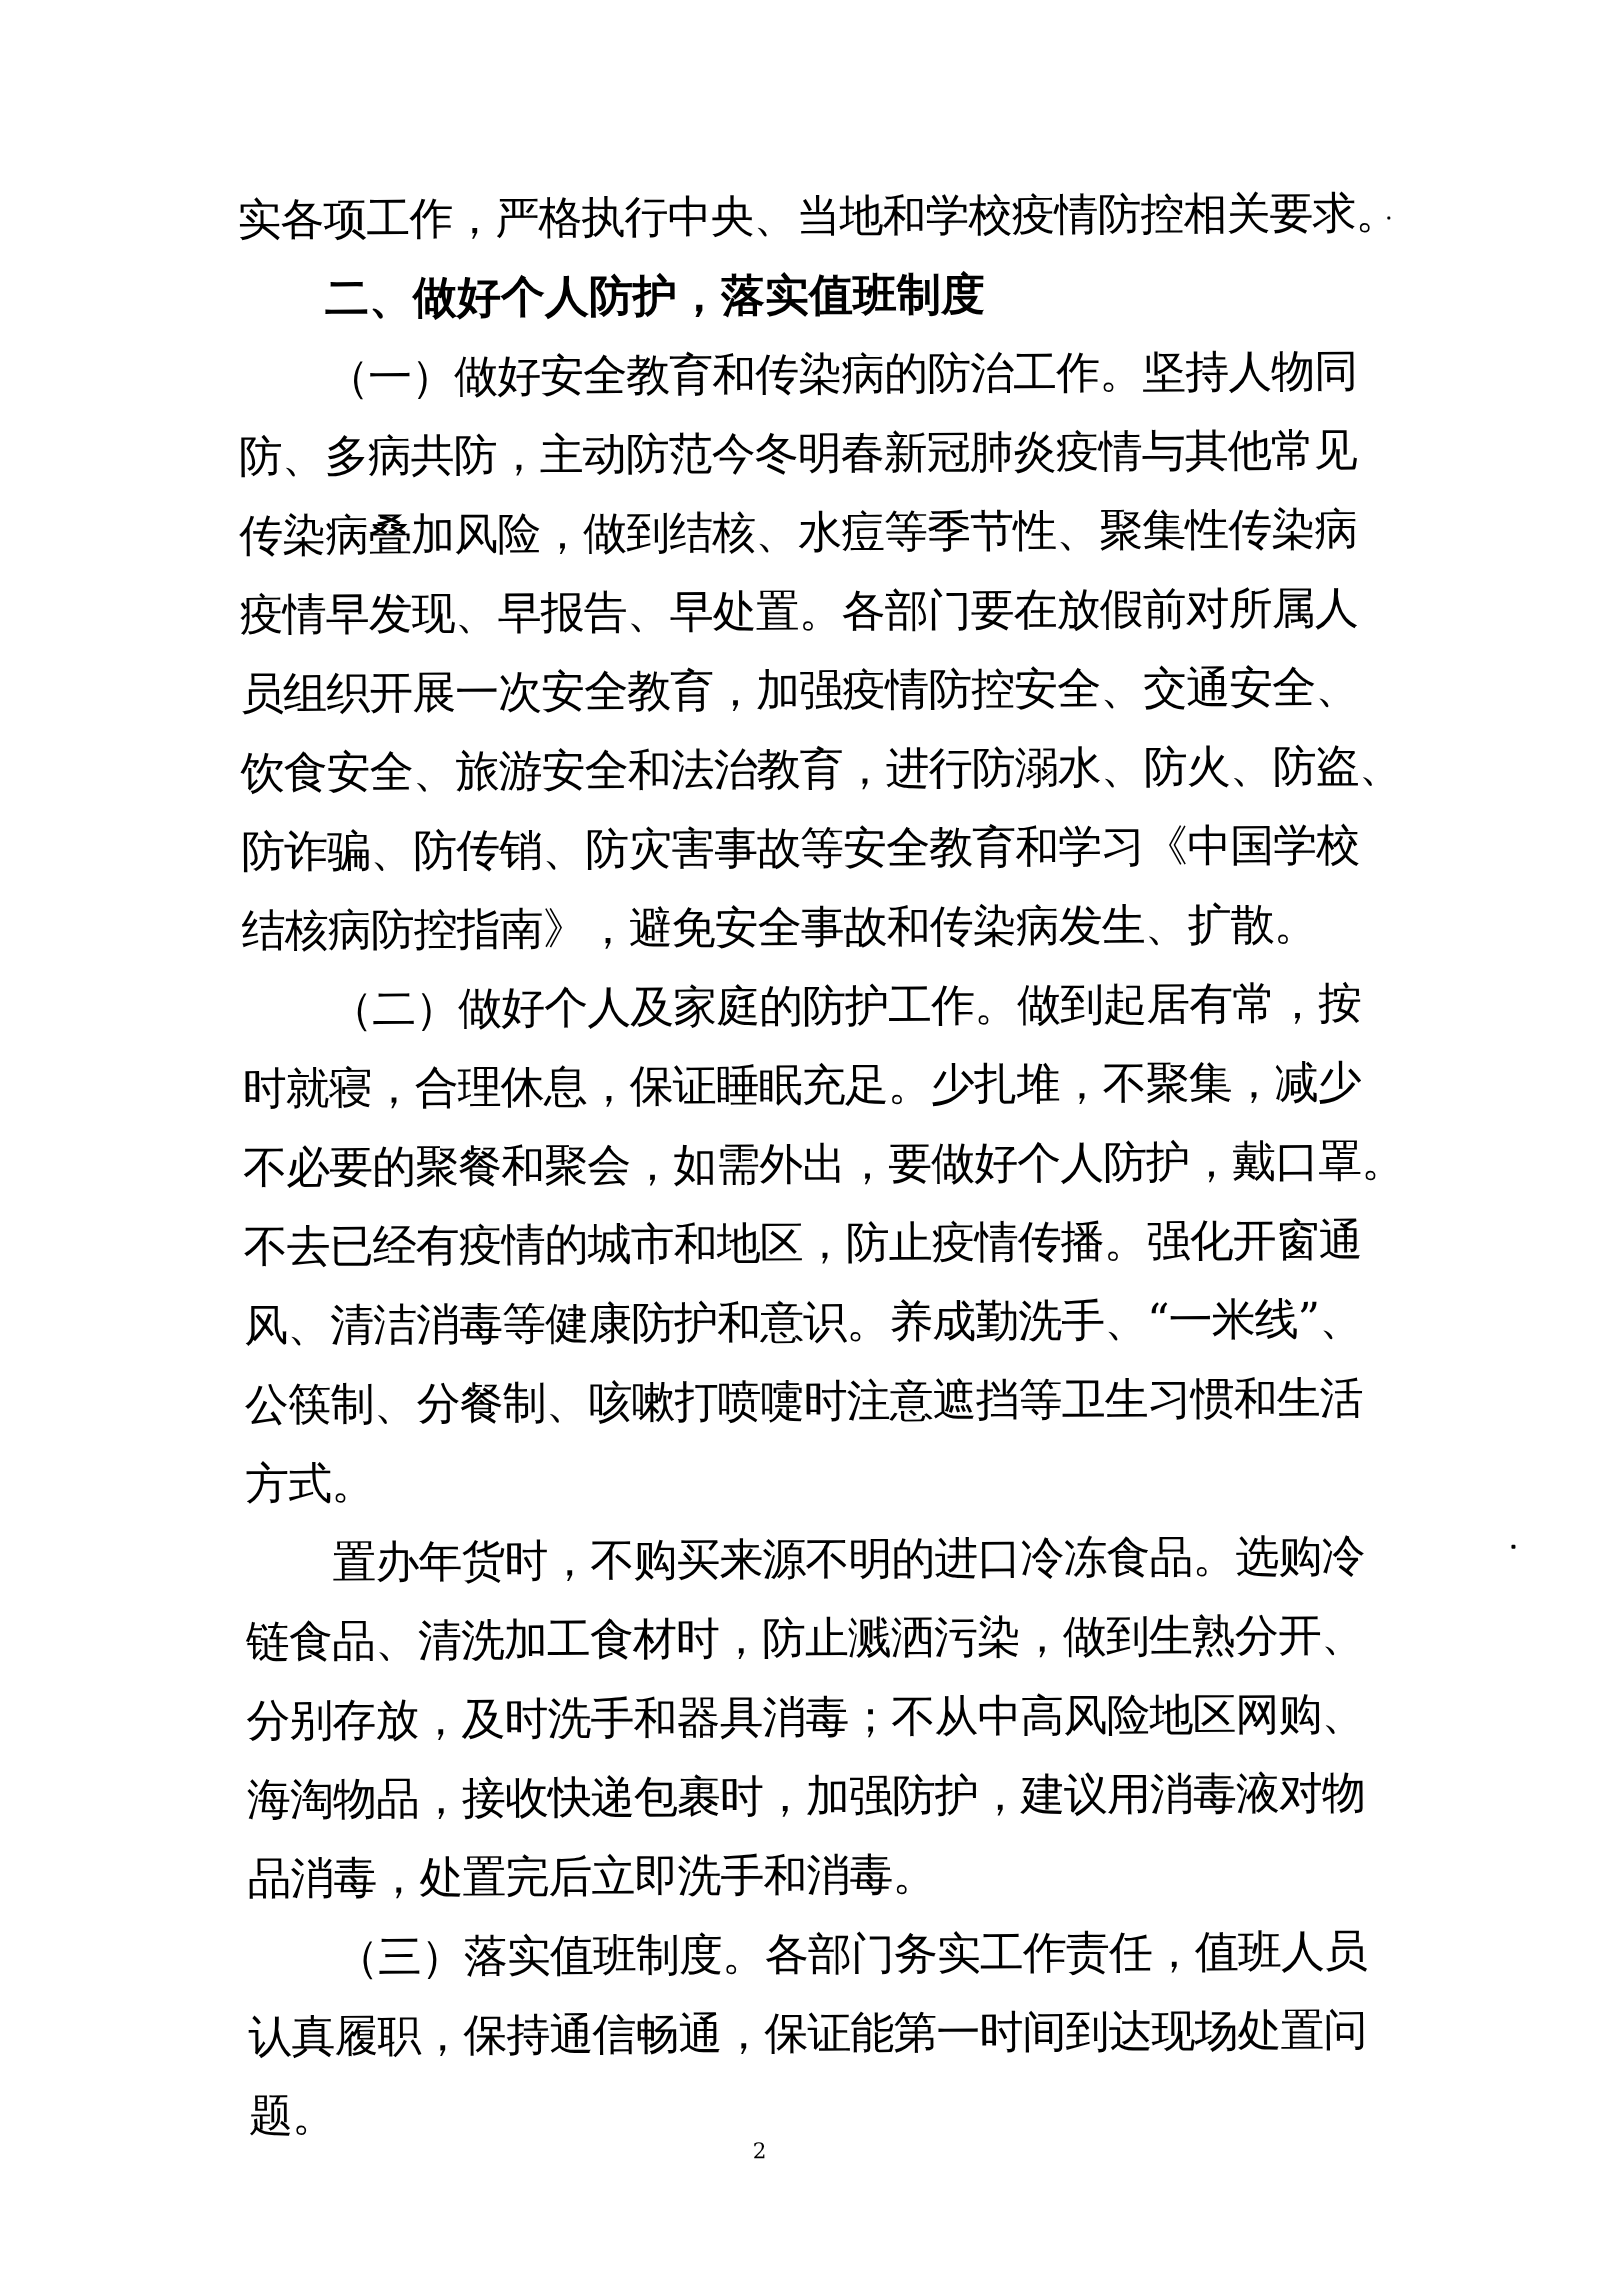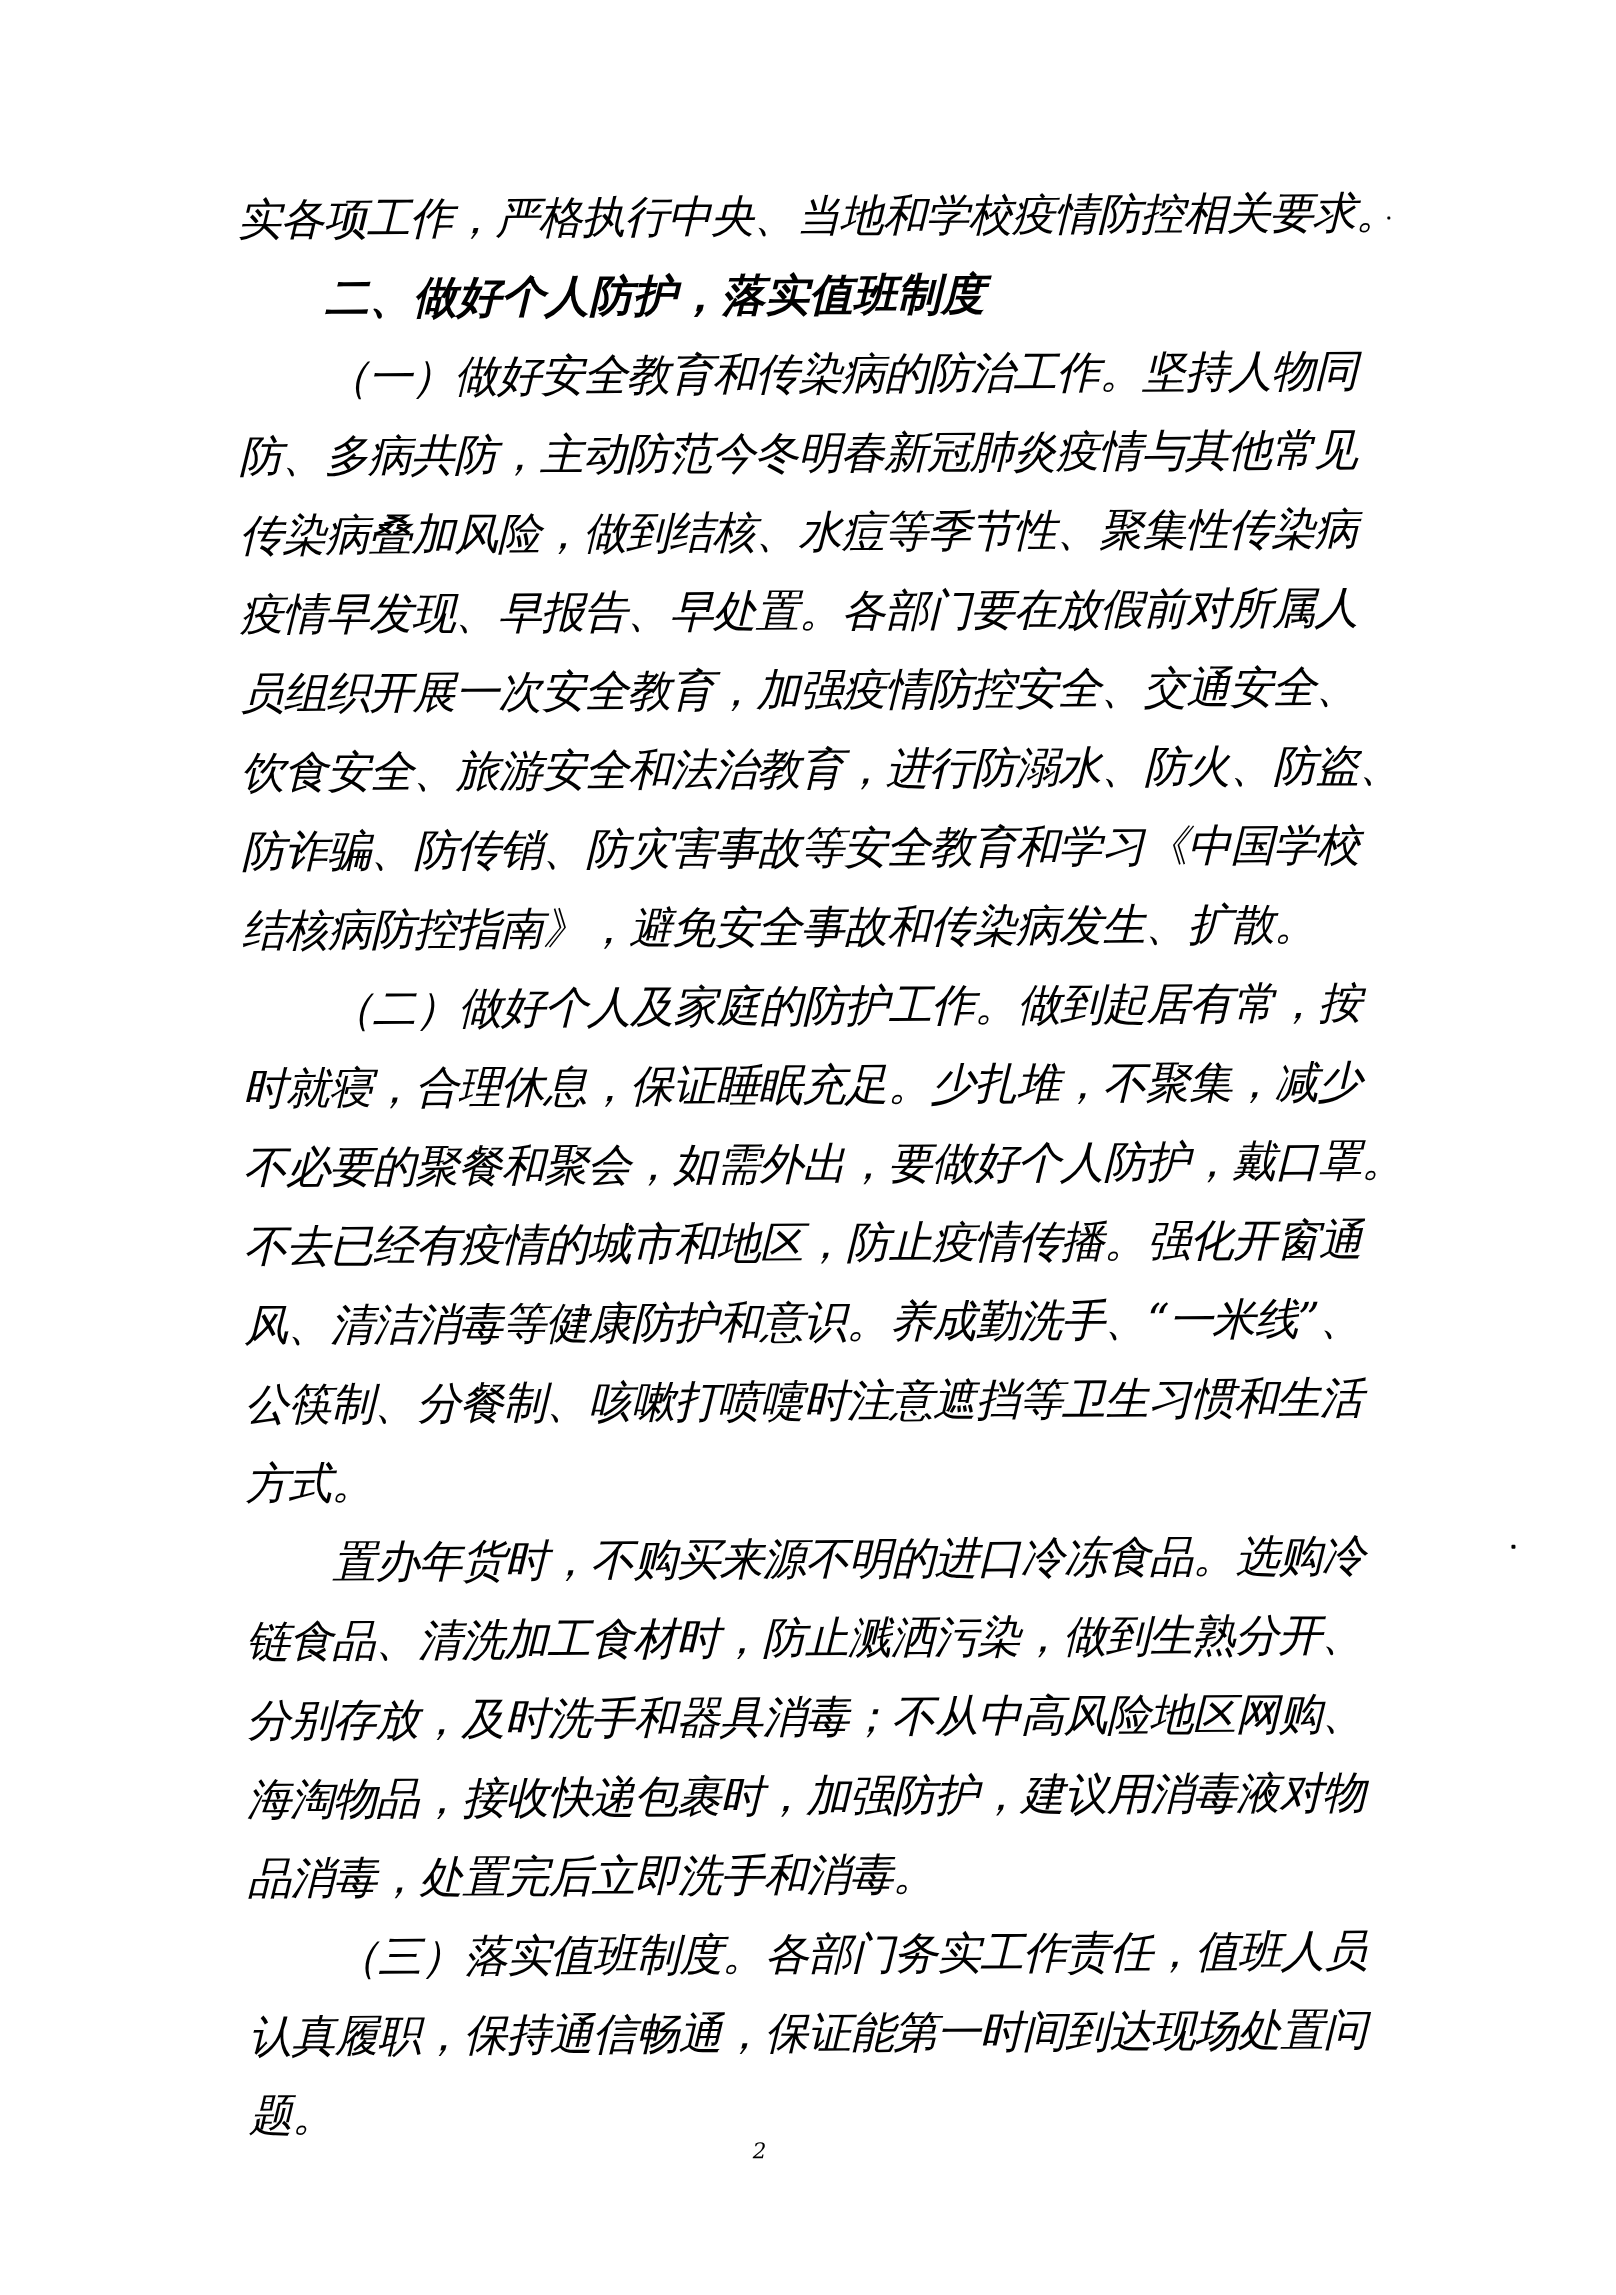--- a/index.html
+++ b/index.html
@@ -8,21 +8,20 @@
     background: #ffffff;
   }
   .page {
     position: relative;
     width: 1616px;
     height: 2295px;
     background: #ffffff;
     overflow: hidden;
     color: #000000;
     font-family: "DejaVu Serif", serif;
-    font-style: italic;
   }
   .scan {
     position: absolute;
     inset: 0;
     transform: rotate(-0.35deg);
     transform-origin: 50% 50%;
   }
   .text-block {
     position: absolute;
     left: 243px;

